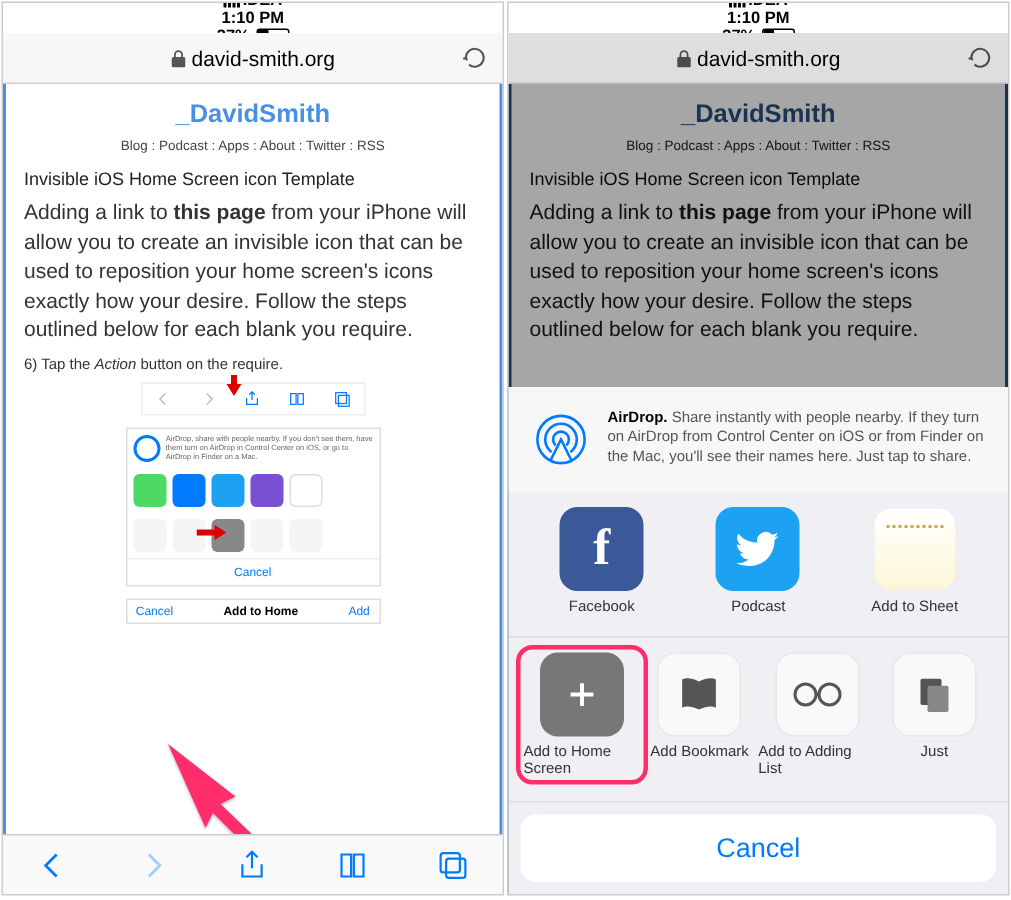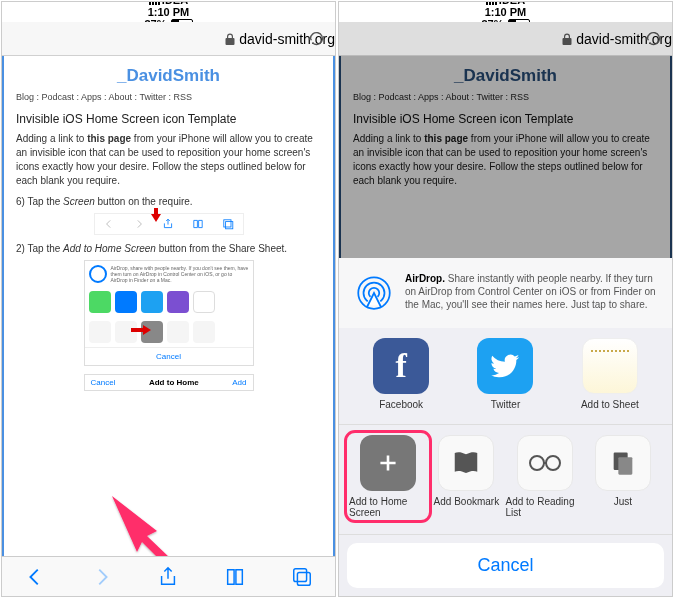--- a/index.html
+++ b/index.html
@@ -10,31 +10,31 @@
 .status { height: 20px; display: flex; align-items: center; justify-content: center; padding: 0 6px; font-size: 11px; font-weight: 700; color: #000; flex-direction: column; }
 .status-left, .status-right { display: flex; align-items: center; gap: 2px; }
 .sig-bars { display: flex; align-items: flex-end; gap: 1px; }
 .sig-bars span { width: 2px; background: #000; display: block; }
 .sig-bars span:nth-child(1){height:3px}.sig-bars span:nth-child(2){height:5px}.sig-bars span:nth-child(3){height:7px}.sig-bars span:nth-child(4){height:9px}
 .battery { width: 22px; height: 10px; border: 1px solid #000; border-radius: 2px; position: relative; margin-left: 2px; }
 .battery::after { content:""; position:absolute; right:-3px; top:2px; width:2px; height:4px; background:#000; border-radius:0 1px 1px 0; }
 .battery-fill { height:100%; width:37%; background:#000; }
 
 
-.urlbar { height: 34px; background: #f7f7f7; border-bottom: 1px solid #d0d0d0; display: flex; align-items: center; justify-content: flex-end; position: relative; }
+.urlbar { height: 34px; background: #f7f7f7; border-bottom: 1px solid #d0d0d0; display: flex; align-items: center; justify-content: center; position: relative; }
 .url-pill { display: flex; align-items: center; gap: 4px; font-size: 14px; color: #000; }
 .url-reload { position: absolute; right: 10px; }
 
 
 .page { height: calc(100% - 54px - 40px); overflow: hidden; padding: 10px 12px; border-left: 2px solid #4a90e2; border-right: 2px solid #4a90e2; }
 .page.nobottom { height: calc(100% - 54px); }
 .site-title { text-align: center; color: #4a90e2; font-weight: 700; font-size: 17px; margin-bottom: 6px; }
-.site-nav { font-size: 9px; color: #444; margin-bottom: 10px; }
+.site-nav { text-align: center; font-size: 9px; color: #444; margin-bottom: 10px; }
 .article-title { font-size: 12px; font-weight: 400; color: #222; margin-bottom: 6px; }
-.article-body { font-size: 10px; color: #333; line-height: 1.4; margin-bottom: 8px; }
+.article-body { font-size: 14px; color: #333; line-height: 1.4; margin-bottom: 8px; }
 .step { font-size: 10px; color: #333; margin-bottom: 6px; }
 .step em { font-style: italic; }
 .step b { font-weight: 700; }
 
 
 .mini-toolbar { width: 150px; height: 22px; margin: 4px auto 8px; display:flex; align-items:center; justify-content:space-around; border: 1px solid #eee; position:relative; }
 .mini-toolbar .ico { width:12px; height:12px; }
 .red-arrow-sm { position:absolute; top:-6px; left:54px; }
 
 
@@ -118,21 +118,21 @@
   </div>
 
   <div class="page">
     <div class="site-title">_DavidSmith</div>
     <div class="site-nav">Blog : Podcast : Apps : About : Twitter : RSS</div>
     <div class="article-title">Invisible iOS Home Screen icon Template</div>
     <div class="article-body">
       <span>Adding a link to </span><b>this page</b><span> from your iPhone will allow you to create an invisible icon that can be used to reposition your home screen's icons exactly how your desire. Follow the steps outlined below for each blank you require.</span>
     </div>
     <div class="step">
-      <span>6) Tap the </span><em>Screen</em><span> button on the require.</span>
+      <span>6) Tap the </span><em>Action</em><span> button on the require.</span>
     </div>
     <div class="mini-toolbar">
       <svg class="ico" viewBox="0 0 20 20">
           <path fill="none" stroke="#bbb" stroke-width="1.6" d="M12 4l-6 6 6 6"></path>
         </svg>
       <svg class="ico" viewBox="0 0 20 20">
           <path fill="none" stroke="#bbb" stroke-width="1.6" d="M8 4l6 6-6 6"></path>
         </svg>
       <svg class="ico" viewBox="0 0 20 20">
           <path fill="none" stroke="#007aff" stroke-width="1.4" d="M10 2v9M7 5l3-3 3 3M4 9v7h12V9"></path>
@@ -140,23 +140,20 @@
       <svg class="ico" viewBox="0 0 20 20">
           <path fill="none" stroke="#007aff" stroke-width="1.4" d="M3 4h6v12H3zM11 4h6v12h-6z"></path>
         </svg>
       <svg class="ico" viewBox="0 0 20 20">
           <rect x="3" y="3" width="12" height="12" fill="none" stroke="#007aff" stroke-width="1.4"></rect>
           <rect x="6" y="6" width="12" height="12" fill="none" stroke="#007aff" stroke-width="1.4"></rect>
         </svg>
       <svg class="red-arrow-sm" width="14" height="14">
           <path fill="#d00" d="M7 14L2 6h3V0h4v6h3z"></path>
         </svg>
-    </div>
-    <div class="step">
-      <span>2) Tap the </span><em>Add to Home Screen</em><span> button from the Share Sheet.</span>
     </div>
     <div class="mini-sheet">
       <div class="mini-airdrop">
         <div class="mini-airdrop-ico"></div>
         <span>AirDrop, share with people nearby. If you don't see them, have them turn on AirDrop in Control Center on iOS, or go to AirDrop in Finder on a Mac.</span>
       </div>
       <div class="mini-sheet-row">
         <div class="mini-sheet-icon" style="background:#4cd964"></div>
         <div class="mini-sheet-icon" style="background:#007aff"></div>
         <div class="mini-sheet-icon" style="background:#1da1f2"></div>
@@ -270,21 +267,21 @@
       <div class="app-cell">
         <div class="app-icon fb-icon">f</div>
         <div class="app-label">Facebook</div>
       </div>
       <div class="app-cell">
         <div class="app-icon tw-icon">
           <svg width="34" height="34" viewBox="0 0 24 24">
               <path fill="#fff" d="M22 5.9c-.7.3-1.5.5-2.3.6.8-.5 1.5-1.3 1.8-2.2-.8.5-1.7.8-2.6 1a4.1 4.1 0 00-7 3.7A11.6 11.6 0 013 4.8a4.1 4.1 0 001.3 5.5c-.7 0-1.3-.2-1.9-.5v.1c0 2 1.4 3.7 3.3 4-.6.2-1.3.2-1.9.1.5 1.7 2.1 2.9 4 2.9A8.3 8.3 0 012 18.6 11.7 11.7 0 008.3 20c7.5 0 11.7-6.3 11.7-11.7v-.5c.8-.6 1.5-1.3 2-2z"></path>
             </svg>
         </div>
-        <div class="app-label">Twitter</div>
+        <div class="app-label">Podcast</div>
       </div>
       <div class="app-cell">
         <div class="app-icon notes-icon">
           <div style="width:70%;border-top:2px dotted #c8a84a;margin-top:-30px"></div>
         </div>
         <div class="app-label">Add to Sheet</div>
       </div>
     </div>
 
     <div class="action-row">
@@ -305,21 +302,21 @@
         <div class="app-label">Add Bookmark</div>
       </div>
       <div class="app-cell">
         <div class="action-icon">
           <svg width="34" height="20" viewBox="0 0 34 20">
               <circle cx="9" cy="10" r="7" fill="none" stroke="#555" stroke-width="2"></circle>
               <circle cx="25" cy="10" r="7" fill="none" stroke="#555" stroke-width="2"></circle>
               <path stroke="#555" stroke-width="2" d="M16 10h2"></path>
             </svg>
         </div>
-        <div class="app-label">Add to Reading List</div>
+        <div class="app-label">Add to Adding List</div>
       </div>
       <div class="app-cell">
         <div class="action-icon">
           <svg width="28" height="28" viewBox="0 0 24 24">
               <rect x="4" y="3" width="12" height="15" fill="#555" rx="1"></rect>
               <rect x="8" y="7" width="12" height="15" fill="#888" rx="1"></rect>
             </svg>
         </div>
         <div class="app-label">Just</div>
       </div>

